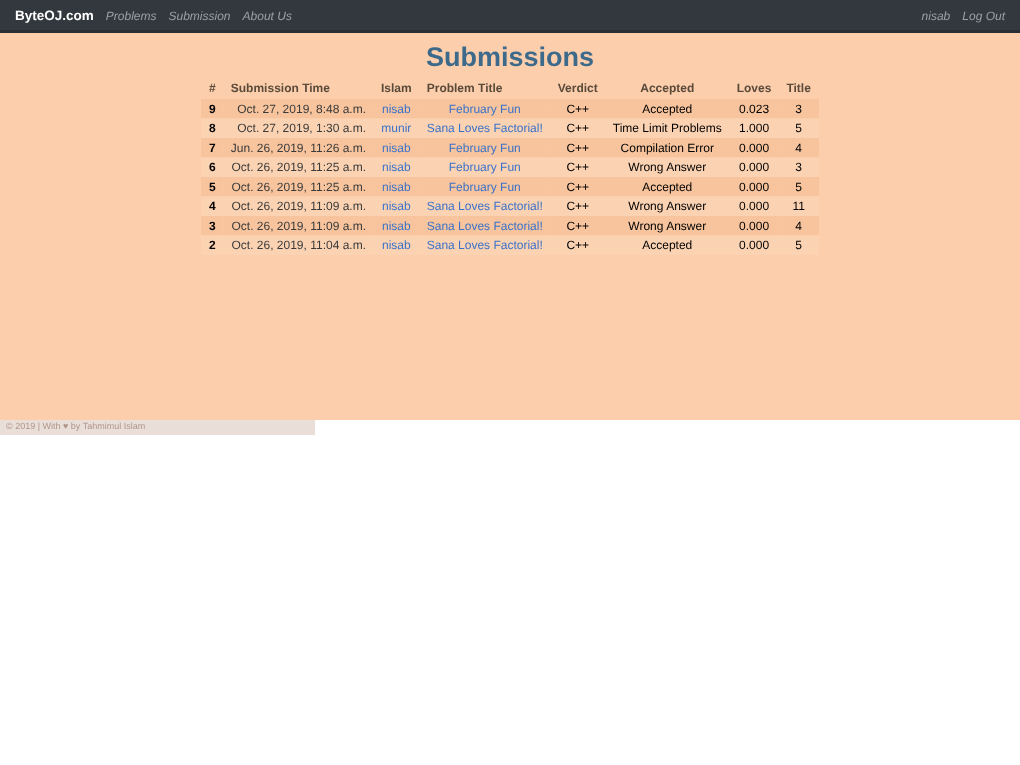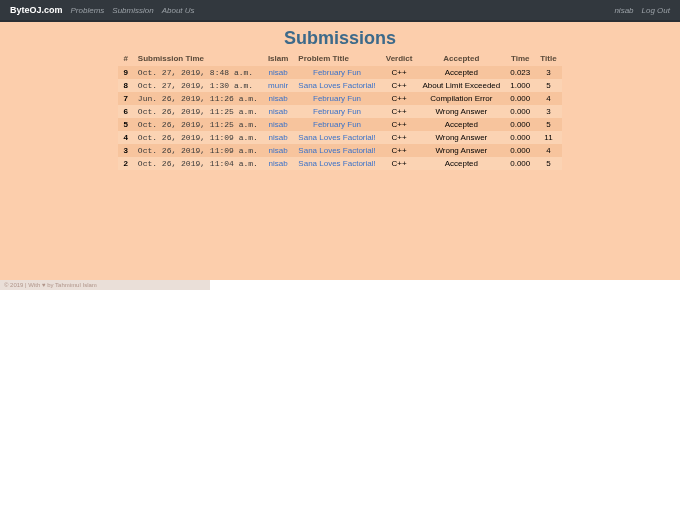--- a/index.html
+++ b/index.html
@@ -50,21 +50,21 @@
       color: #5a4a3a;
       font-weight: bold;
       text-align: left;
       padding-bottom: 3px;
     }
     th.c, td.c { text-align: center; }
     .col-num { font-weight: bold; }
     tbody tr:nth-child(odd) { background: #f7c49d; }
     tbody tr:nth-child(even) { background: #fbd3b3; }
     a.link { color: #3b72c9; text-decoration: none; cursor: pointer; }
-    .sub-time { color: #3a3a3a; text-align: left; font-family: Liberation Mono, monospace; }
+    .sub-time { color: #3a3a3a; text-align: right; }
     .footer {
       font-size: 6px;
       color: #b0958a;
       background: #eadfd8;
       padding: 2px 4px;
       width: 210px;
     }
   </style>
 </head>
 <body>
@@ -88,42 +88,42 @@
 
     <table>
       <thead>
         <tr>
           <th class="c">#</th>
           <th>Submission Time</th>
           <th>Islam</th>
           <th>Problem Title</th>
           <th class="c">Verdict</th>
           <th class="c">Accepted</th>
-          <th class="c">Time</th>
+          <th class="c">Loves</th>
           <th class="c">Title</th>
         </tr>
       </thead>
       <tbody id="rows">
           <tr>
             <td class="col-num c">9</td>
             <td class="sub-time">Oct. 27, 2019, 8:48 a.m.</td>
             <td><a class="link">nisab</a></td>
             <td><a class="link">February Fun</a></td>
             <td class="c">C++</td>
             <td class="c">Accepted</td>
             <td class="c">0.023</td>
             <td class="c">3</td>
           </tr>
           <tr>
             <td class="col-num c">8</td>
             <td class="sub-time">Oct. 27, 2019, 1:30 a.m.</td>
             <td><a class="link">munir</a></td>
             <td><a class="link">Sana Loves Factorial!</a></td>
             <td class="c">C++</td>
-            <td class="c">About Limit Exceeded</td>
+            <td class="c">Time Limit Problems</td>
             <td class="c">1.000</td>
             <td class="c">5</td>
           </tr>
           <tr>
             <td class="col-num c">7</td>
             <td class="sub-time">Jun. 26, 2019, 11:26 a.m.</td>
             <td><a class="link">nisab</a></td>
             <td><a class="link">February Fun</a></td>
             <td class="c">C++</td>
             <td class="c">Compilation Error</td>

